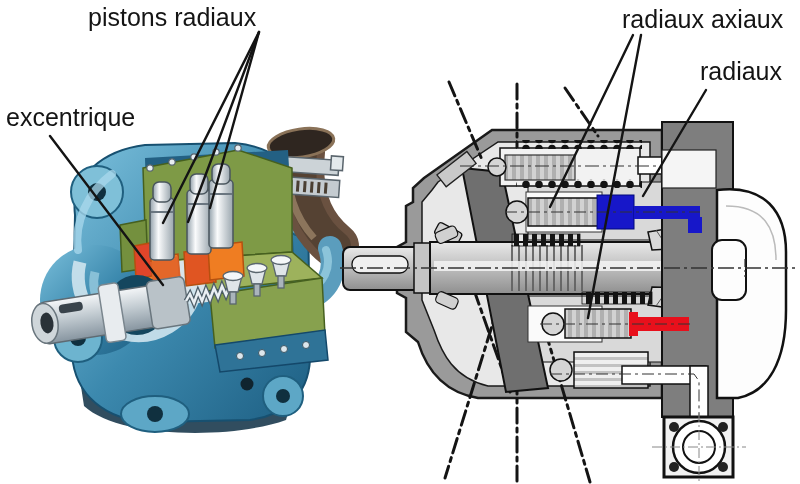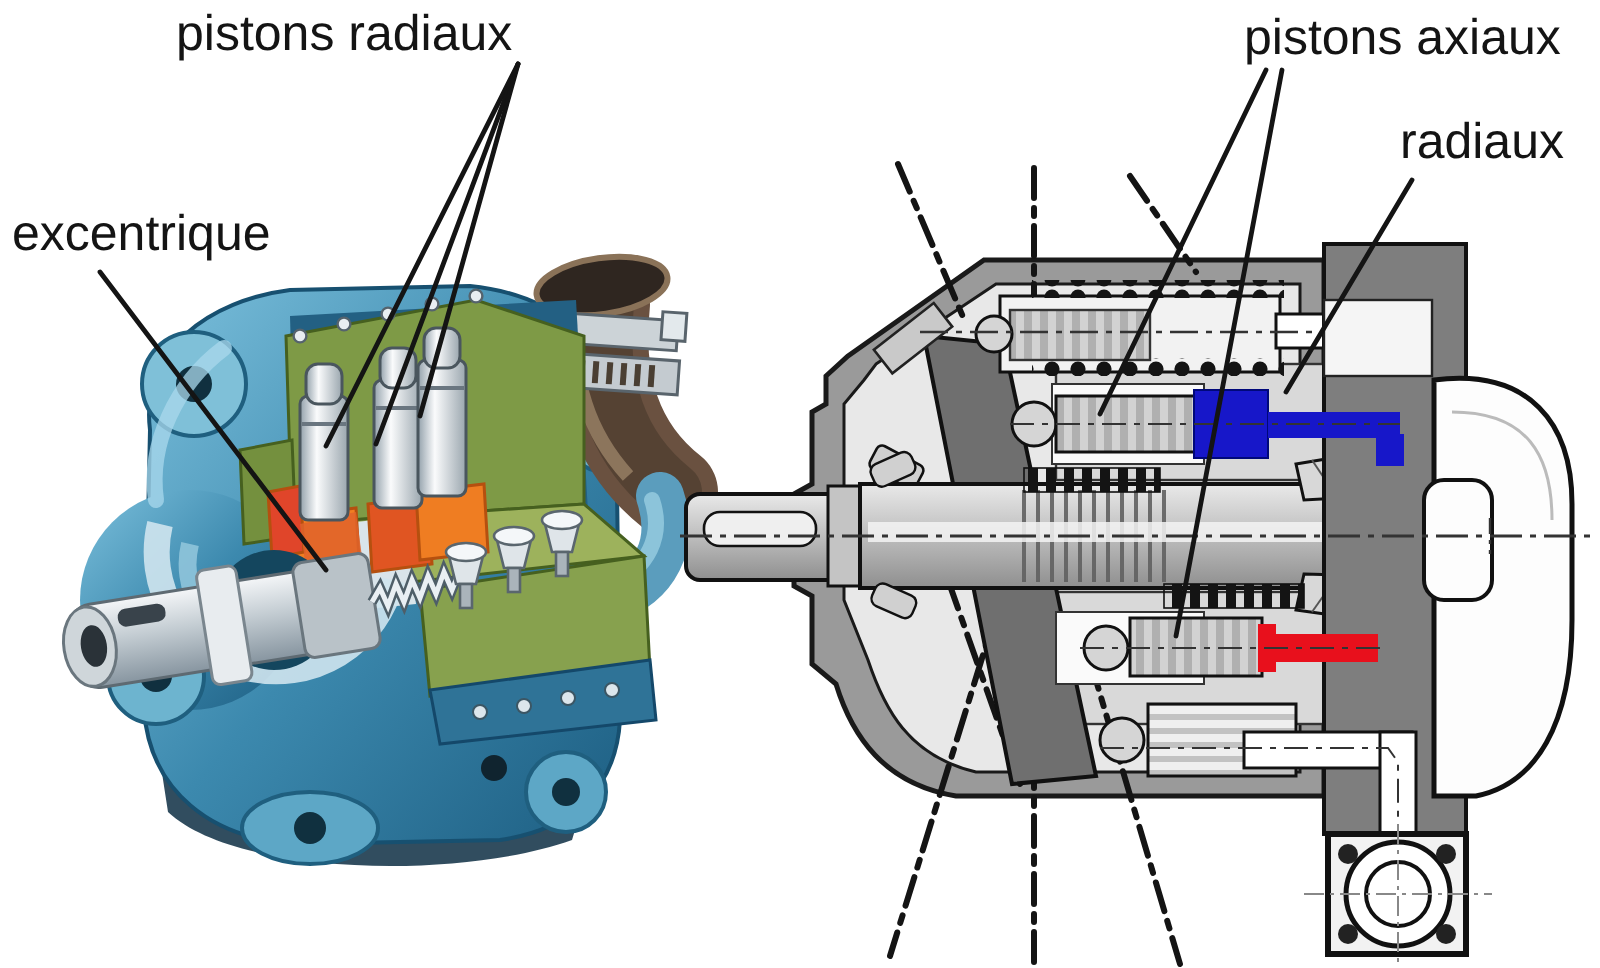--- a/index.html
+++ b/index.html
@@ -321,16 +321,16 @@
     <line x1="259" y1="32" x2="188" y2="222"></line>
     <line x1="259" y1="32" x2="210" y2="208"></line>
     <line x1="633" y1="35" x2="550" y2="207"></line>
     <line x1="641" y1="35" x2="588" y2="318"></line>
     <line x1="706" y1="90" x2="643" y2="196"></line>
   </g>
 </svg>
 
 <div class="lbl lbl-eccentric">excentrique</div>
 <div class="lbl lbl-radial">pistons radiaux</div>
-<div class="lbl lbl-axial">pistons axiaux</div>
+<div class="lbl lbl-axial">radiaux axiaux</div>
 <div class="lbl lbl-barrel">radiaux</div>
 
 </div>
 
 </body></html>

